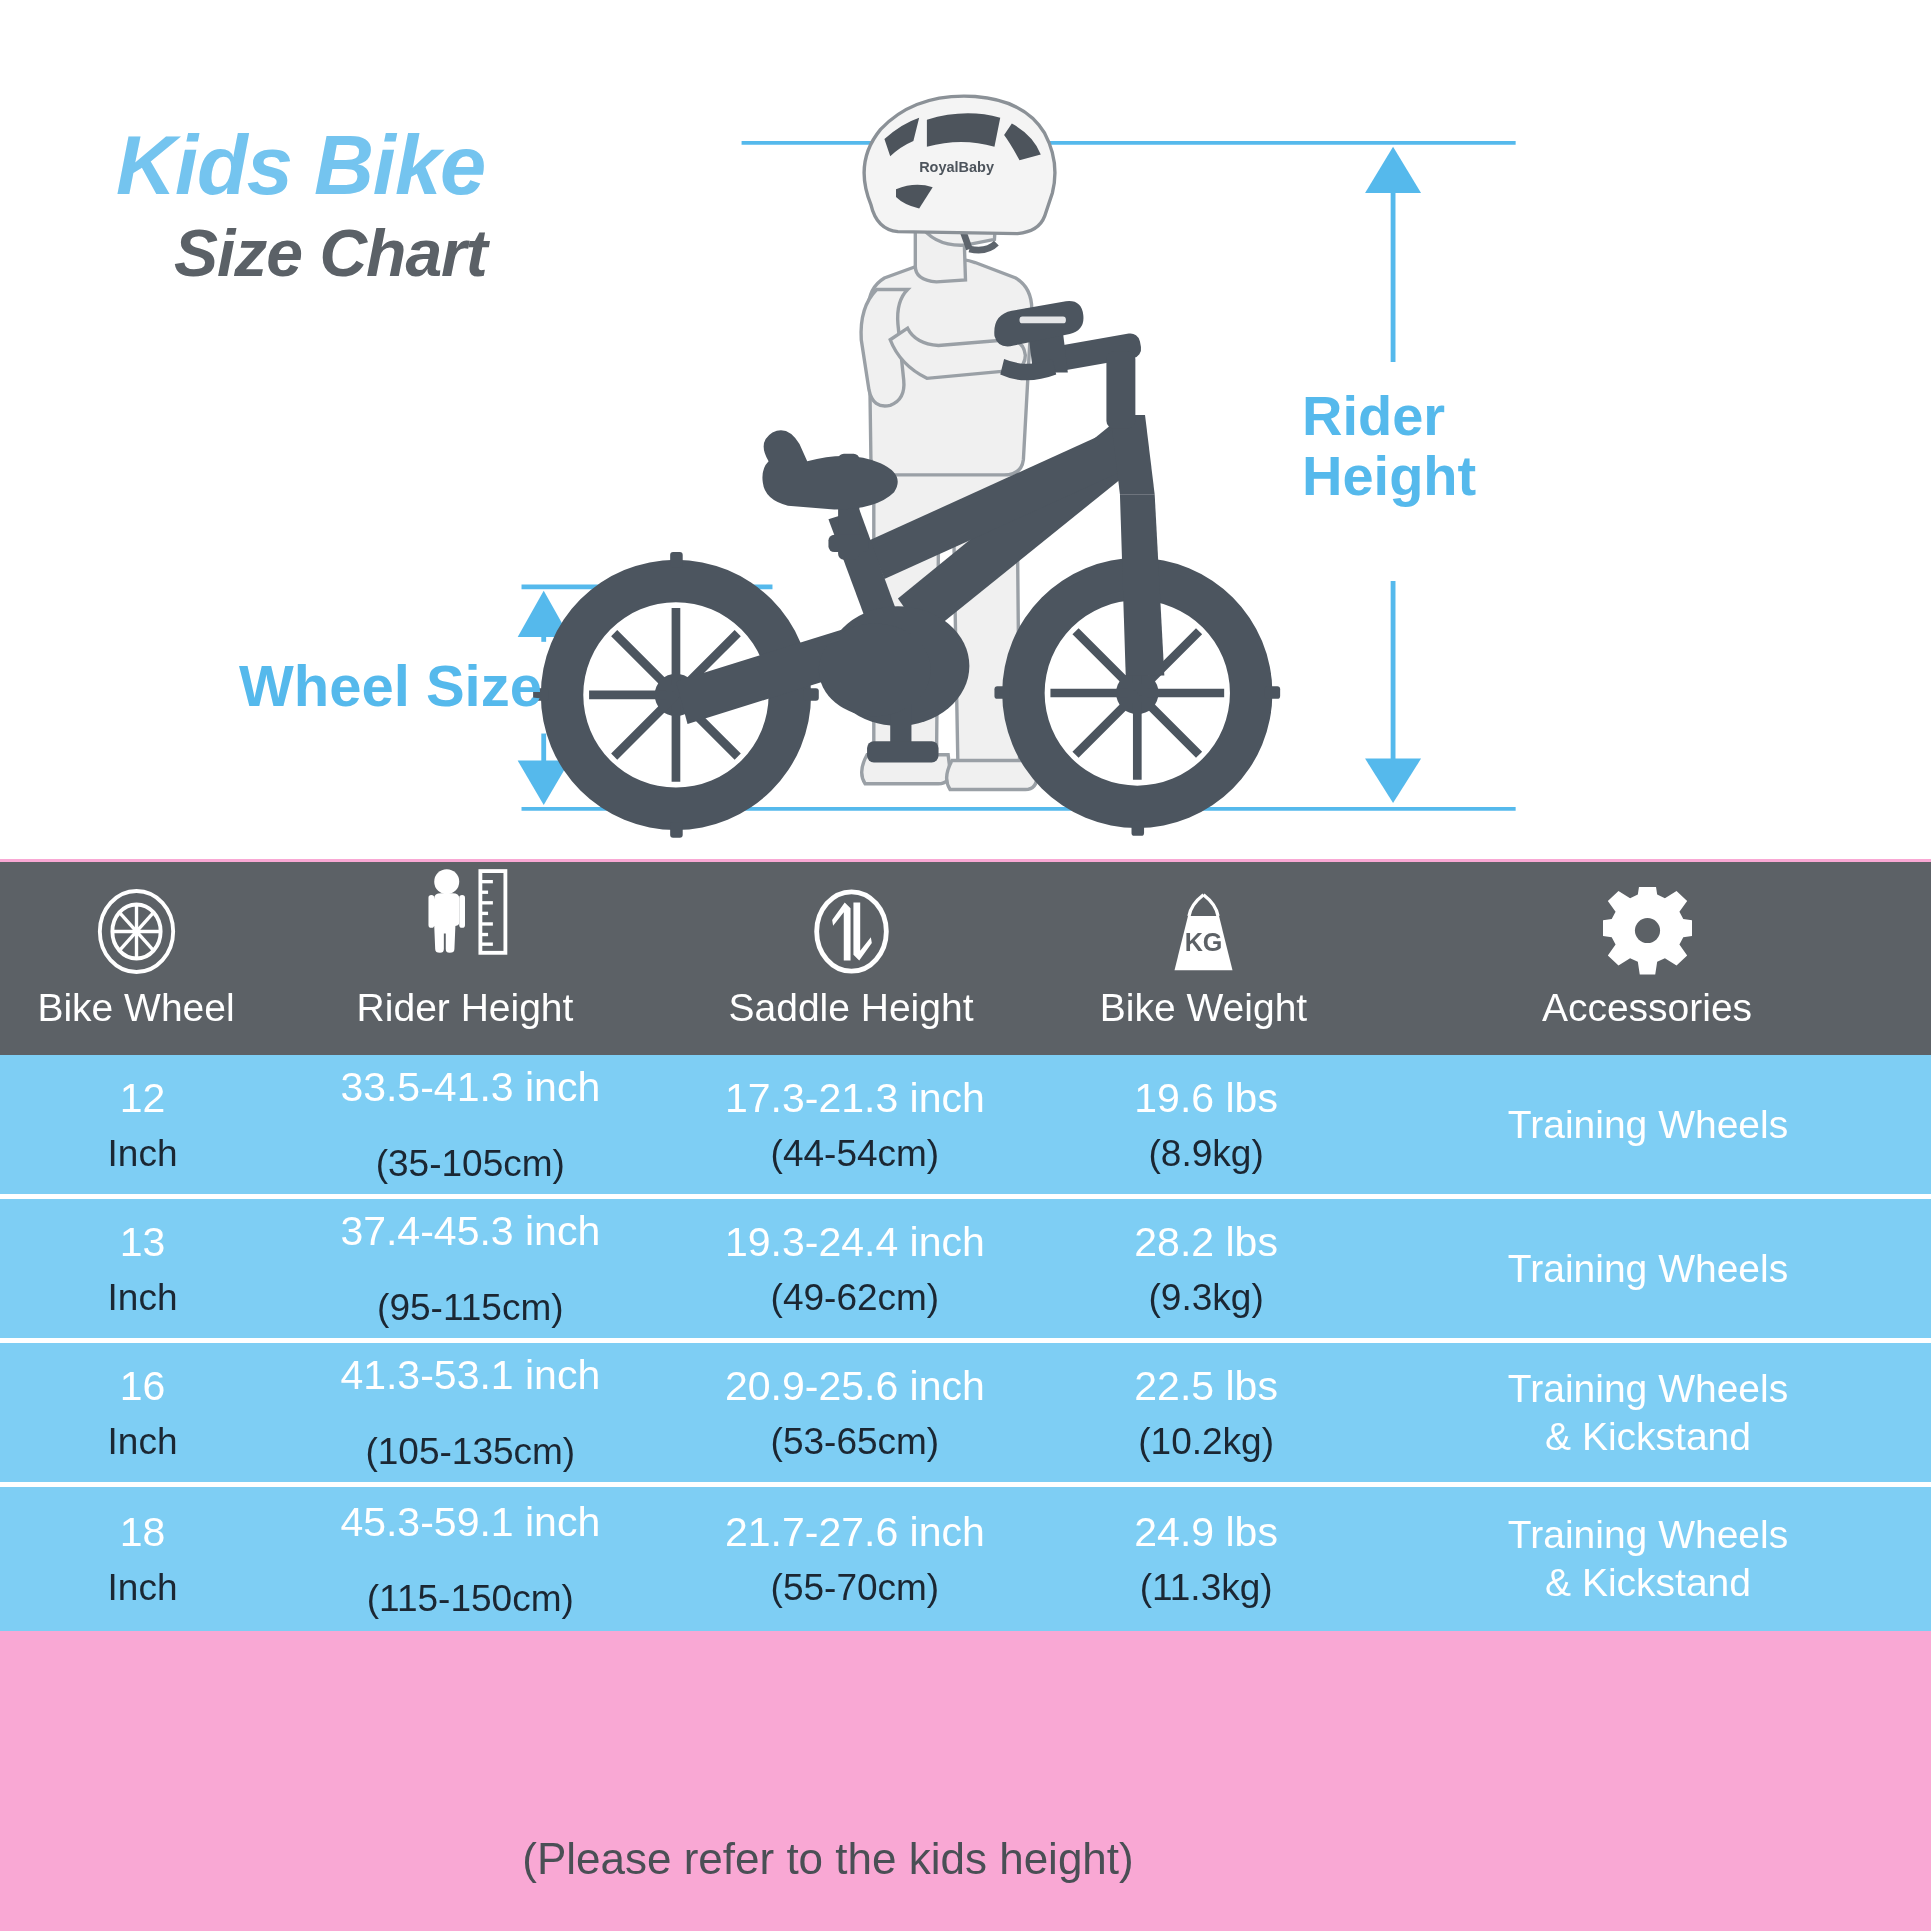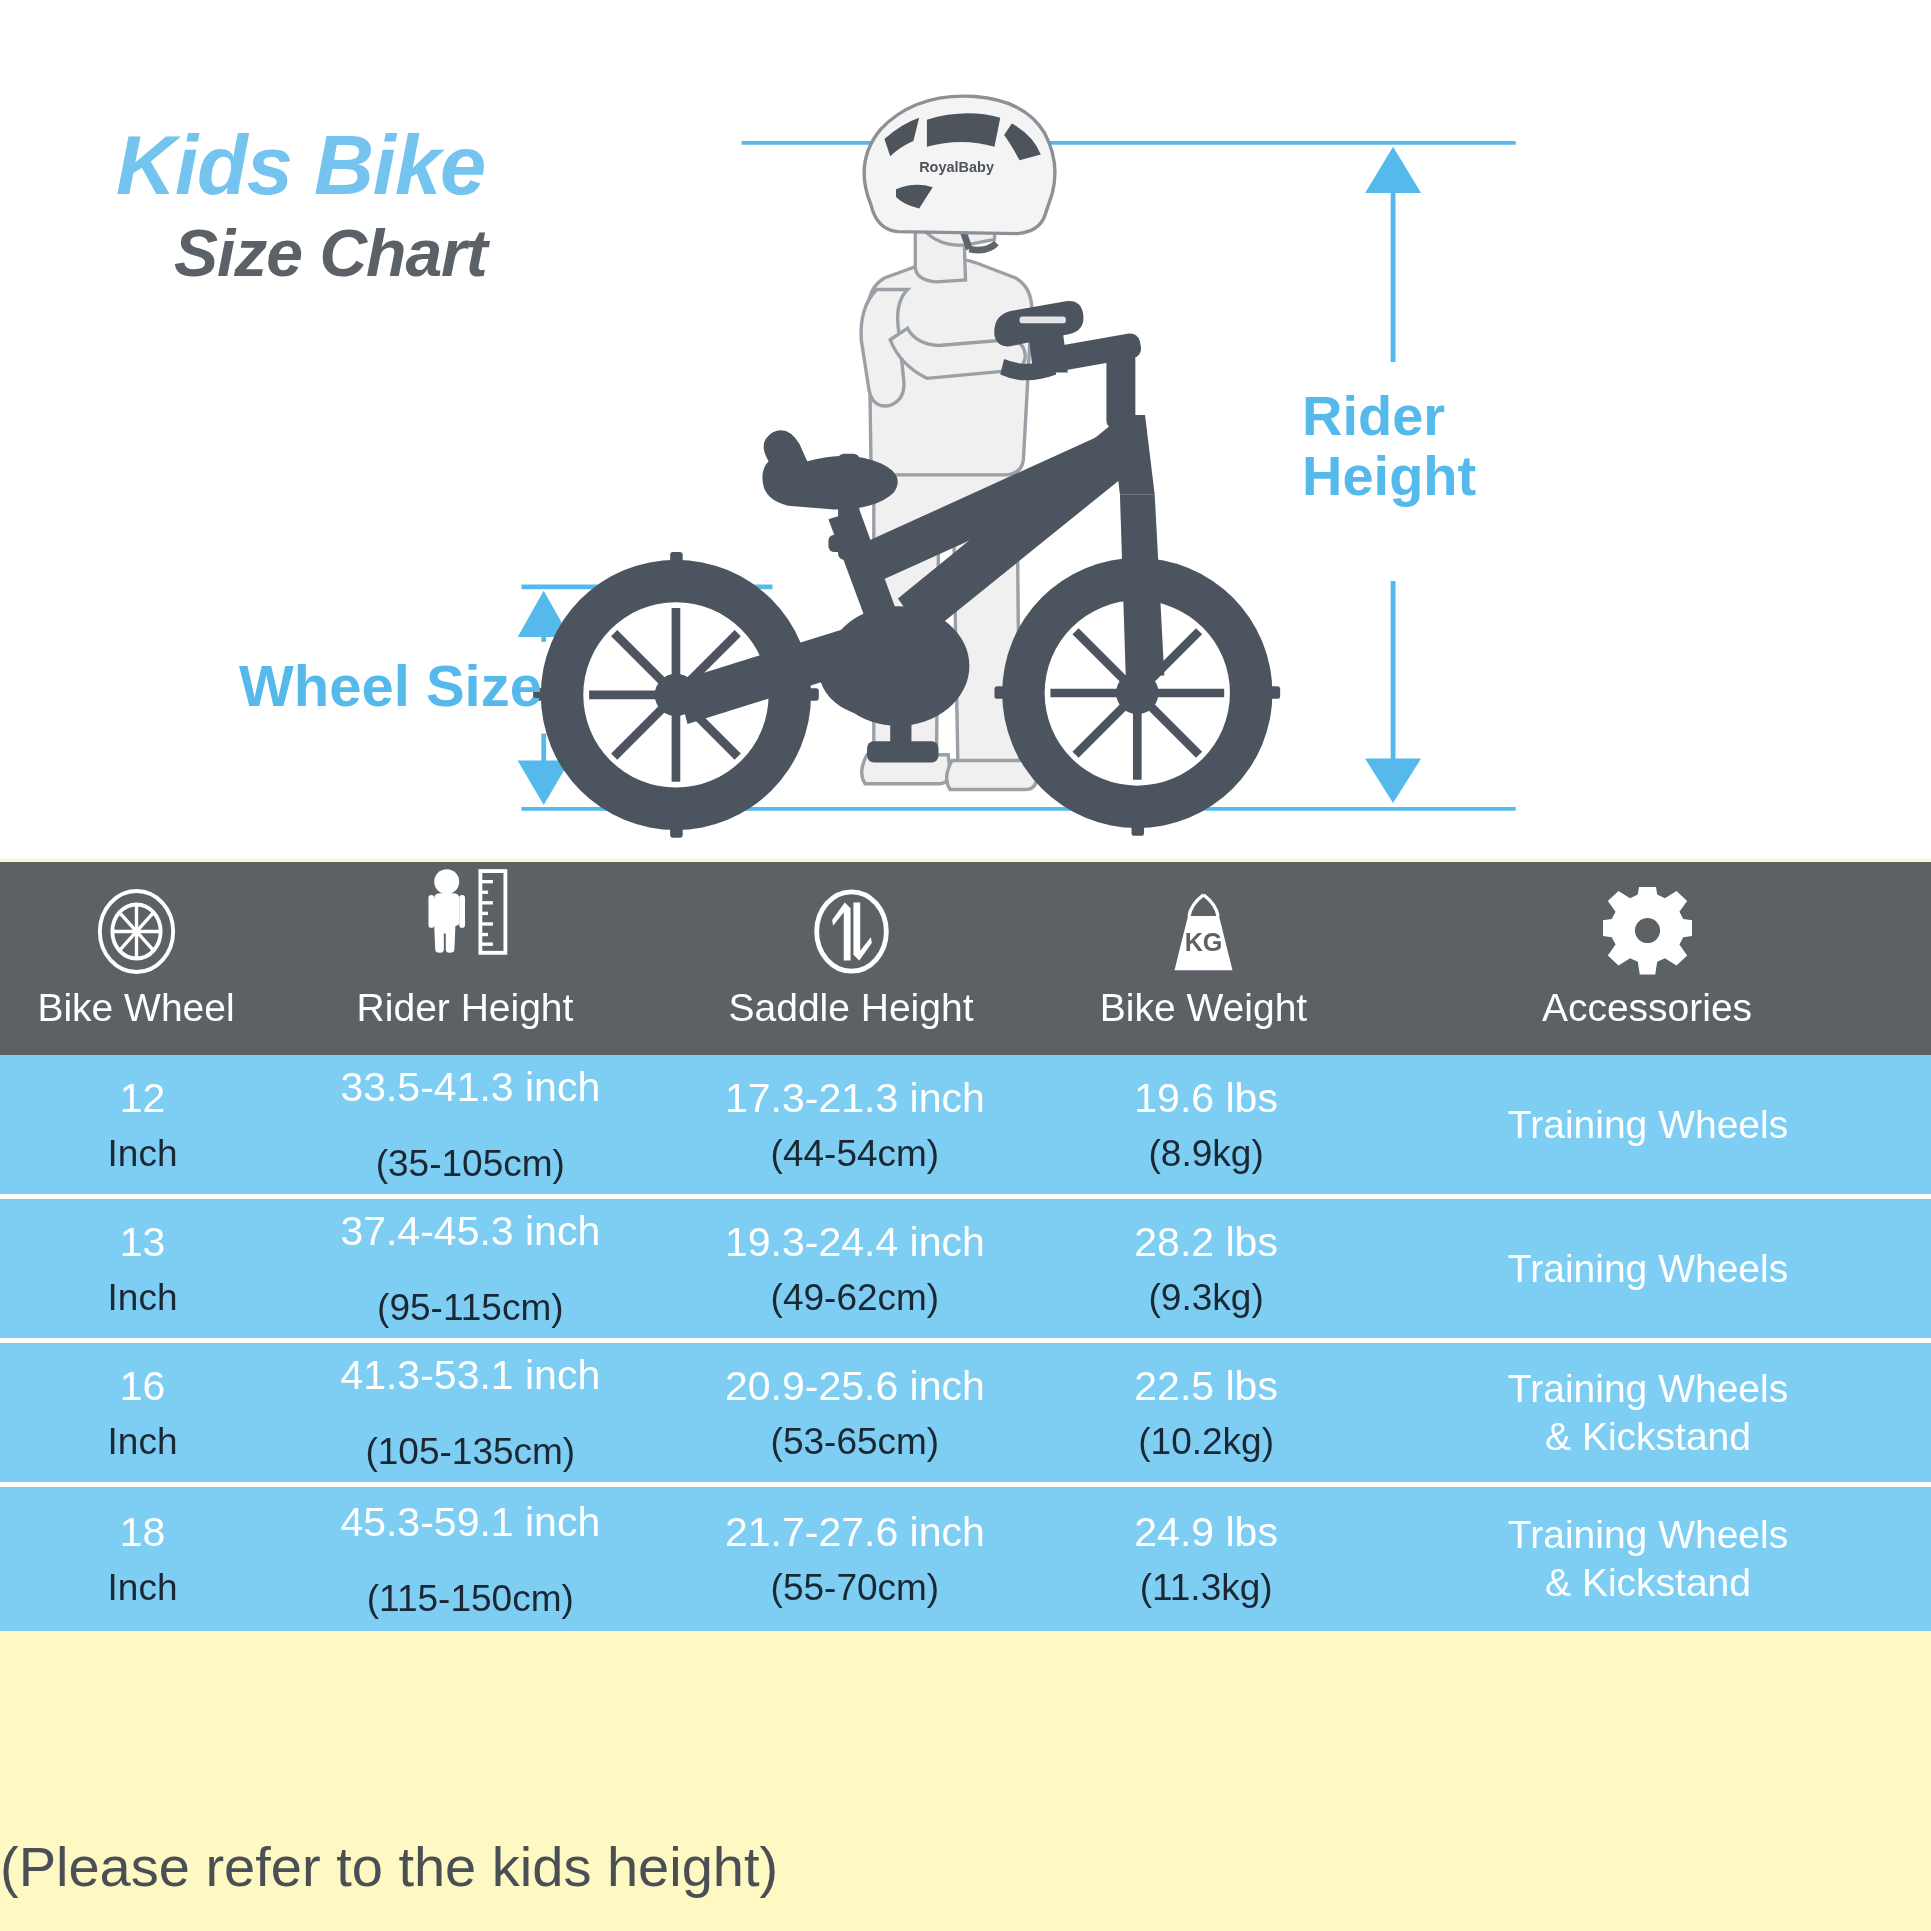--- a/index.html
+++ b/index.html
@@ -5,21 +5,21 @@
   * { box-sizing: border-box; margin: 0; padding: 0; }
   html, body {
     width: 1931px; height: 1931px;
     background: #ffffff;
     font-family: "Liberation Sans", sans-serif;
     overflow: hidden;
   }
   #page {
     position: relative;
     width: 1931px; height: 1931px;
-    background: #fef9c3;
+    background: #f9a8d4;
   }
 
   
   #hero {
     position: absolute;
     left: 0; top: 0;
     width: 1931px; height: 859px;
     background: #ffffff;
   }
 
@@ -135,22 +135,22 @@
     color: #ffffff;
     line-height: 1.22;
     text-align: center;
     white-space: nowrap;
   }
 
   #footnote {
     position: absolute;
     left: 0; top: 1834px;
     width: 1656px;
-    text-align: left;
-    font-size: 56px;
+    text-align: center;
+    font-size: 44px;
     color: #4a4f55;
   }
 </style>
 </head>
 <body>
 
 <div id="page">
 
   <div id="hero">
 

